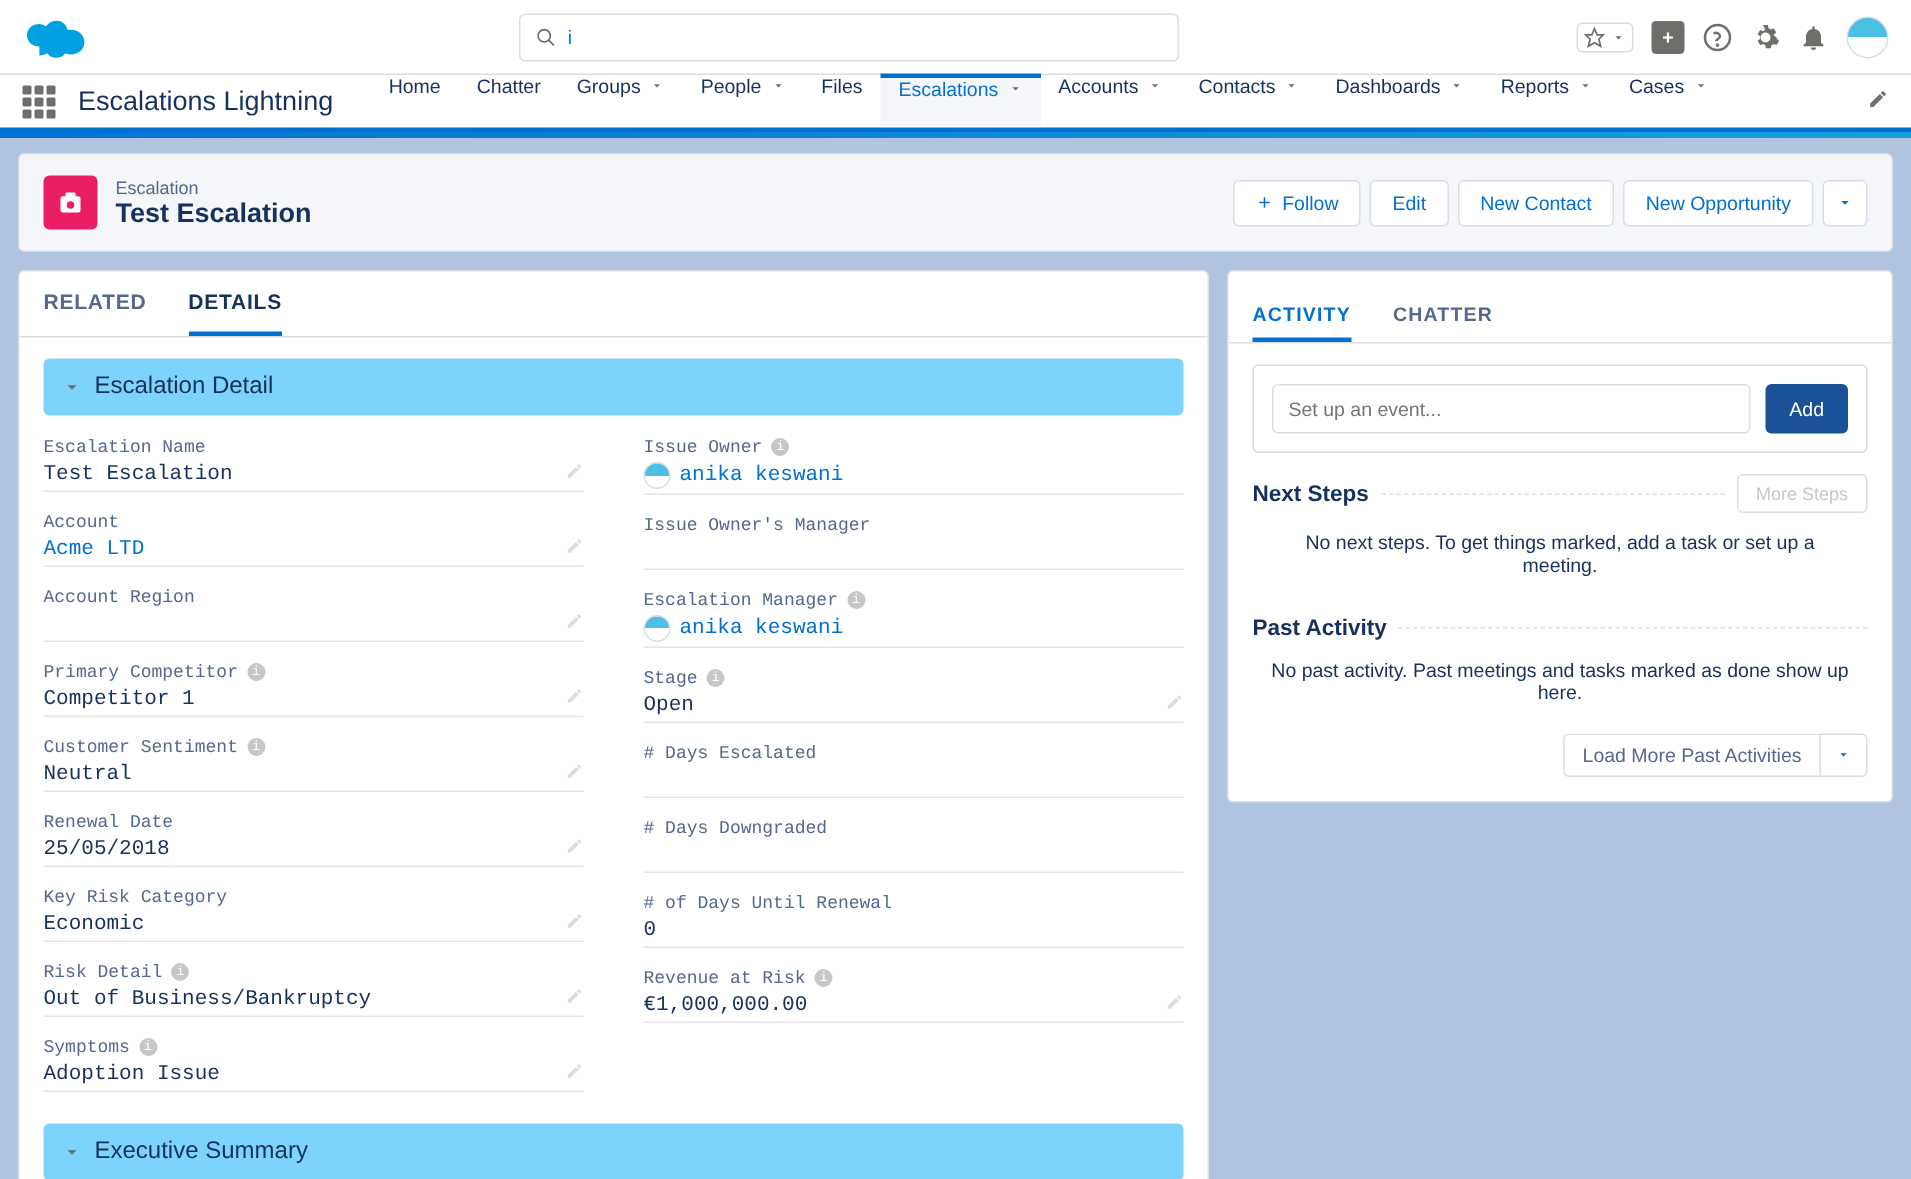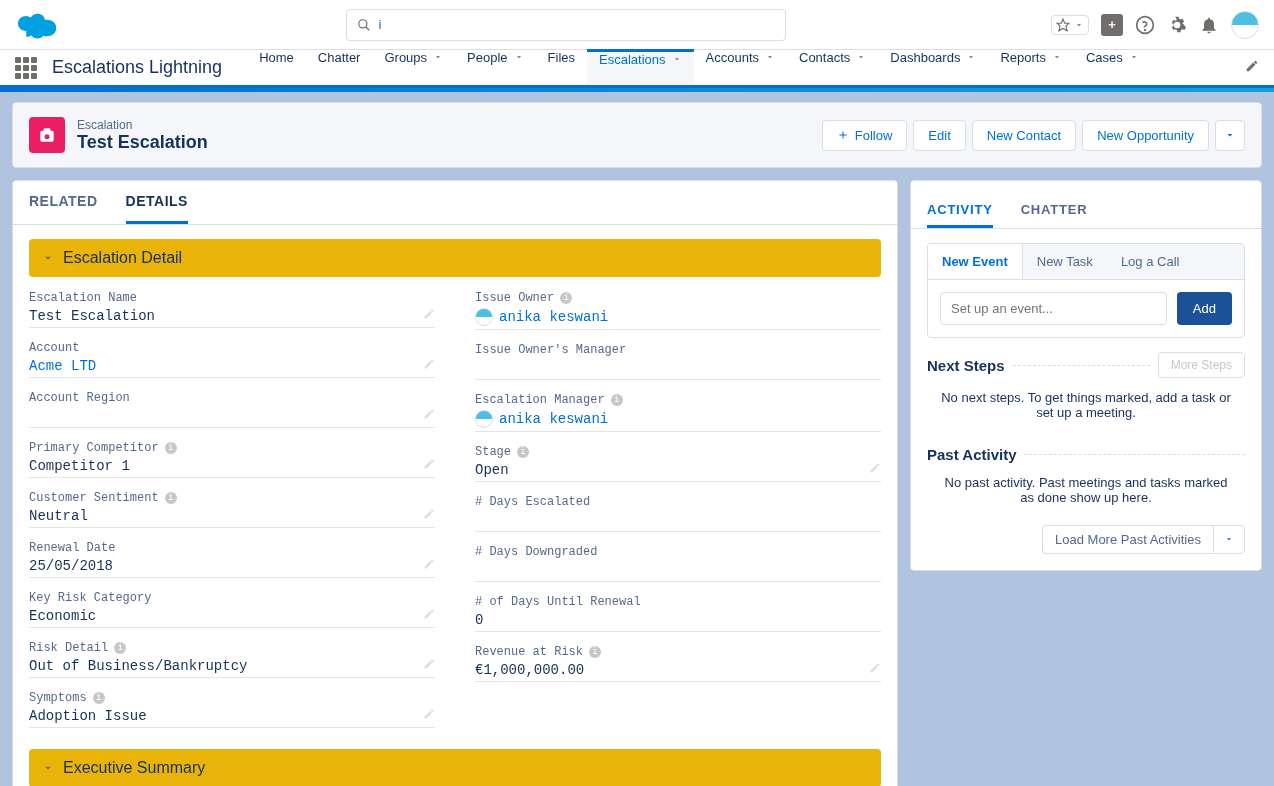--- a/index.html
+++ b/index.html
@@ -36,27 +36,27 @@
 .header-card { background: #f4f6f9; border: 1px solid #d8dde6; border-radius: 4px; padding: 14px 16px; display: flex; align-items: center; }
 .rec-icon { width: 36px; height: 36px; background: #e91e63; border-radius: 4px; margin-right: 12px; display: inline-flex; align-items: center; justify-content: center; }
 .rec-sub { font-size: 12px; color: #54698d; }
 .rec-title { font-size: 18px; font-weight: 700; color: #16325c; }
 .header-actions { margin-left: auto; display: flex; gap: 6px; }
 .btn { background: #fff; border: 1px solid #d8dde6; border-radius: 4px; padding: 7px 14px; color: #0070d2; font-size: 13px; cursor: pointer; display: inline-flex; align-items: center; gap: 6px; }
 .btn-drop { padding: 7px 8px; }
 
 .two-col { display: flex; gap: 12px; margin-top: 12px; align-items: flex-start; }
 .main-panel { flex: 1; background: #fff; border: 1px solid #d8dde6; border-radius: 4px; padding: 0 16px 16px 16px; }
-.side-panel { width: 352px; background: #fff; border: 1px solid #d8dde6; border-radius: 4px; padding: 16px; }
+.side-panel { width: 444px; background: #fff; border: 1px solid #d8dde6; border-radius: 4px; padding: 16px; }
 
 .tabs { display: flex; gap: 28px; height: 44px; border-bottom: 1px solid #d8dde6; margin: 0 -16px; padding: 0 16px; }
 .tab { display: flex; align-items: center; color: #54698d; font-weight: 600; letter-spacing: 0.5px; font-size: 14px; cursor: pointer; border-bottom: 3px solid transparent; }
 .tab.active { color: #16325c; border-bottom-color: #0070d2; }
 
-.section-header { background: #eab308; border-radius: 4px; padding: 10px 12px; margin-top: 14px; display: flex; align-items: center; gap: 8px; font-size: 16px; color: #16325c; cursor: pointer; }
+.section-header { background: #7dd3fc; border-radius: 4px; padding: 10px 12px; margin-top: 14px; display: flex; align-items: center; gap: 8px; font-size: 16px; color: #16325c; cursor: pointer; }
 
 .fields-grid { display: grid; grid-template-columns: 1fr 1fr; column-gap: 40px; margin-top: 8px; }
 .field { padding: 6px 0; border-bottom: 1px solid transparent; position: relative; font-family: Liberation Mono, monospace; }
 .field-label { font-size: 12px; color: #54698d; display: flex; align-items: center; gap: 6px; }
 .field-value { font-size: 14px; color: #16325c; padding: 3px 0; border-bottom: 1px solid #e5e5e5; display: flex; align-items: center; gap: 6px; }
 .field-value.link { color: #0070d2; }
 .info-icon { width: 12px; height: 12px; border-radius: 50%; background: #c9c7c5; color: #fff; font-size: 9px; display: inline-flex; align-items: center; justify-content: center; }
 .pencil-faint { position: absolute; right: 0; bottom: 10px; color: #d8dde6; cursor: pointer; font-size: 12px; }
 .user-avatar { width: 18px; height: 18px; border-radius: 50%; background: linear-gradient(180deg, #4bc0e4 50%, #fff 50%); border: 1px solid #d8dde6; }
 
@@ -461,25 +461,20 @@
       </div>
     </div>
 
     <div class="side-panel">
       <div class="side-tabs">
         <div class="side-tab active">ACTIVITY</div>
         <div class="side-tab">CHATTER</div>
       </div>
 
       <div class="composer">
-        <div class="composer-tabs">
-          <div class="composer-tab active">New Event</div>
-          <div class="composer-tab">New Task</div>
-          <div class="composer-tab">Log a Call</div>
-        </div>
         <div class="composer-body">
           <input placeholder="Set up an event..." style="">
           <button class="btn-primary add-btn">Add</button>
         </div>
       </div>
 
 
       <div class="sub-header">
         <div class="sub-title">Next Steps</div>
         <div class="dots"></div>

